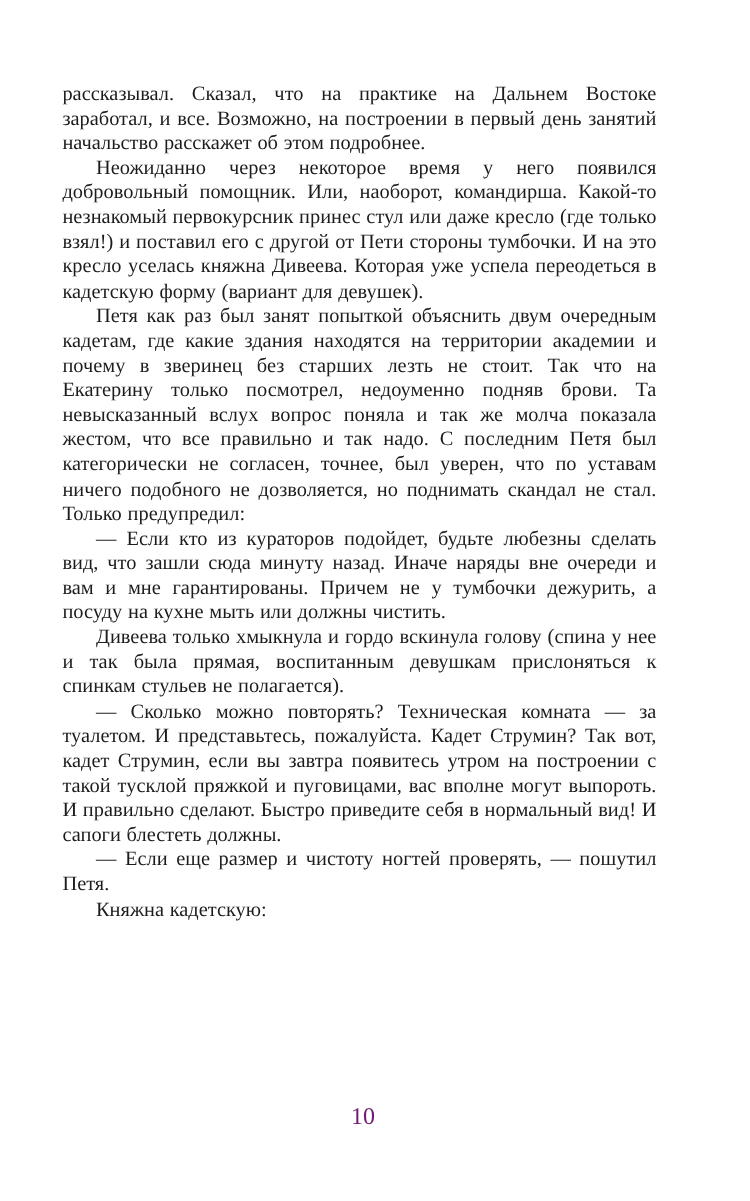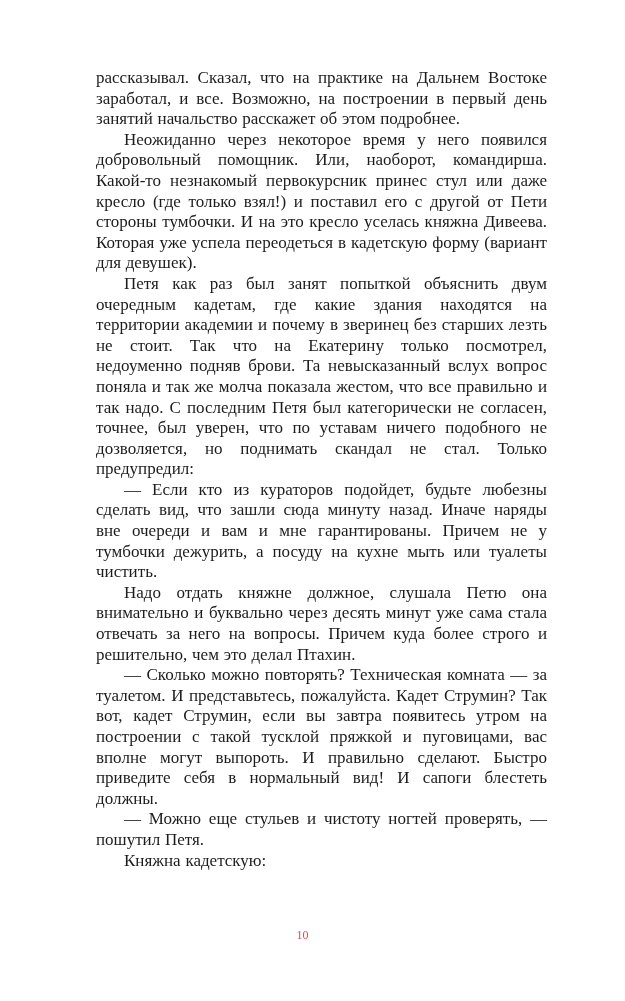--- a/index.html
+++ b/index.html
@@ -6,21 +6,21 @@
     margin: 0;
     padding: 0;
     background: #ffffff;
   }
   .page {
     position: relative;
     width: 605px;
     height: 1001px;
     background: #ffffff;
     box-sizing: border-box;
-    padding: 68px 58px 0 96px;
+    padding: 68px 58px 0 52px;
     overflow: hidden;
     font-family: "Liberation Serif", "DejaVu Serif", serif;
     color: #1c1c1c;
   }
   .text-block {
     width: 100%;
   }
   .text-block p {
     margin: 0;
     font-size: 17px;
@@ -33,33 +33,33 @@
   }
   .text-block p.continuation {
     text-indent: 0;
   }
   .page-number {
     position: absolute;
     bottom: 58px;
     left: 0;
     width: 100%;
     text-align: center;
-    font-size: 12px;
-    color: #ef4444;
+    font-size: 20px;
+    color: #701a75;
     font-family: "Liberation Serif", "DejaVu Serif", serif;
   }
 </style>
 </head>
 <body>
 
 <div class="page">
   <div class="text-block">
     <p class="continuation">рассказывал. Сказал, что на практике на Дальнем Востоке заработал, и все. Возможно, на построении в первый день занятий начальство расскажет об этом подробнее.</p>
     <p>Неожиданно через некоторое время у него появился добровольный помощник. Или, наоборот, командирша. Какой-то незнакомый первокурсник принес стул или даже кресло (где только взял!) и поставил его с другой от Пети стороны тумбочки. И на это кресло уселась княжна Дивеева. Которая уже успела переодеться в кадетскую форму (вариант для девушек).</p>
     <p>Петя как раз был занят попыткой объяснить двум очередным кадетам, где какие здания находятся на территории академии и почему в зверинец без старших лезть не стоит. Так что на Екатерину только посмотрел, недоуменно подняв брови. Та невысказанный вслух вопрос поняла и так же молча показала жестом, что все правильно и так надо. С последним Петя был категорически не согласен, точнее, был уверен, что по уставам ничего подобного не дозволяется, но поднимать скандал не стал. Только предупредил:</p>
-    <p>— Если кто из кураторов подойдет, будьте любезны сделать вид, что зашли сюда минуту назад. Иначе наряды вне очереди и вам и мне гарантированы. Причем не у тумбочки дежурить, а посуду на кухне мыть или туалеты чистить.</p>
-    <p>Надо отдать княжне должное, слушала Петю она внимательно и буквально через десять минут уже сама стала отвечать за него на вопросы. Причем куда более строго и решительно, чем это делал Птахин.</p>
+    <p>— Если кто из кураторов подойдет, будьте любезны сделать вид, что зашли сюда минуту назад. Иначе наряды вне очереди и вам и мне гарантированы. Причем не у тумбочки дежурить, а посуду на кухне мыть или должны чистить.</p>
+    <p>Дивеева только хмыкнула и гордо вскинула голову (спина у нее и так была прямая, воспитанным девушкам прислоняться к спинкам стульев не полагается).</p>
     <p>— Сколько можно повторять? Техническая комната — за туалетом. И представьтесь, пожалуйста. Кадет Струмин? Так вот, кадет Струмин, если вы завтра появитесь утром на построении с такой тусклой пряжкой и пуговицами, вас вполне могут выпороть. И правильно сделают. Быстро приведите себя в нормальный вид! И сапоги блестеть должны.</p>
-    <p>— Можно еще стульев и чистоту ногтей проверять, — пошутил Петя.</p>
+    <p>— Если еще размер и чистоту ногтей проверять, — пошутил Петя.</p>
     <p>Княжна кадетскую:</p>
   </div>
   <div class="page-number">10</div>
 </div>
 
 </body></html>

